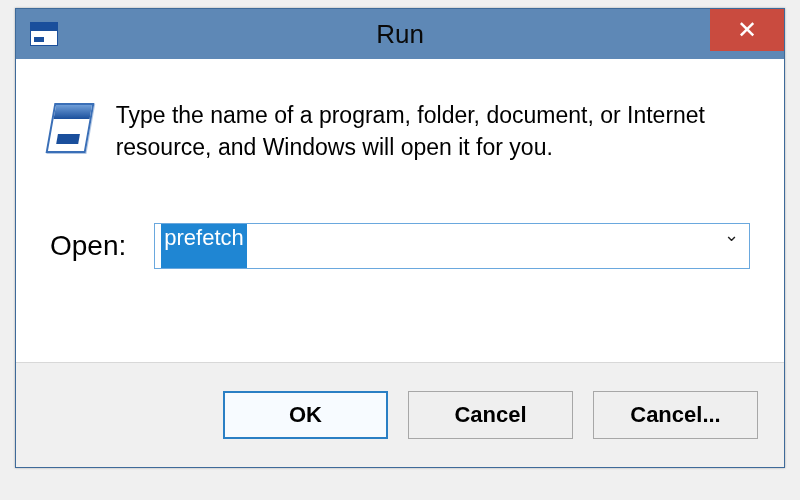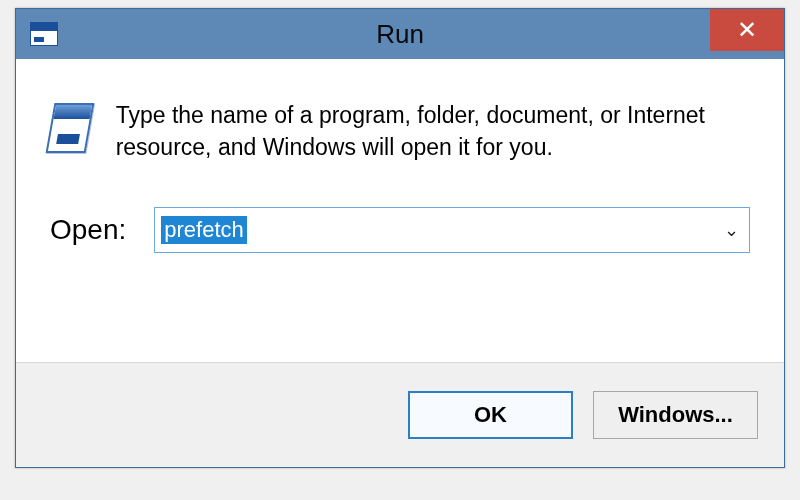--- a/index.html
+++ b/index.html
@@ -43,21 +43,21 @@
     font-size: 26px; color: #0a0a0a;
   }
   .close-btn {
     position: absolute; right: 0; top: 0; width: 74px; height: 42px;
     background: #c94b3f; color: #fff; font-size: 24px;
     display: flex; align-items: center; justify-content: center;
     cursor: pointer;
   }
   .content {
     flex: 1; padding: 40px 34px 20px 34px; background: #fff;
-    display: flex; flex-direction: column; gap: 44px;
+    display: flex; flex-direction: column; gap: 60px;
     border-bottom: 1px solid #d8d8d8;
   }
   .desc-row { display: flex; align-items: flex-start; gap: 26px; }
   .run-icon {
     width: 62px; height: 50px; margin-top: 4px; position: relative;
     background: #fff; border: 2px solid #3a6fb7;
     transform: skewX(-10deg);
     box-shadow: 1px 1px 0 #b4c8e4;
   }
   .run-icon::before {
@@ -66,21 +66,21 @@
   }
   .run-icon::after {
     content: ""; position: absolute; bottom: 7px; left: 7px; width: 22px; height: 10px;
     background: #1a4f9c;
   }
   .desc-text { font-size: 23px; color: #000; line-height: 1.4; }
   .open-row { display: flex; align-items: center; gap: 28px; }
   .open-label { font-size: 28px; color: #000; }
   .combo {
     flex: 1; height: 46px; border: 1px solid #6aa8de;
-    display: flex; align-items: center; padding: 0 10px 0 6px;
+    display: flex; padding: 0 10px 0 6px;
     justify-content: space-between; background: #fff;
   }
   .combo .text {
     background: #1f86d3; color: #fff; font-size: 22px;
     padding: 0 3px; line-height: 28px;
   }
   .combo .chev { color: #222; font-size: 18px; }
   .button-row {
     background: #f0f0f0; padding: 28px 26px;
     display: flex; justify-content: flex-end; gap: 20px;
@@ -113,15 +113,16 @@
       <div class="open-label">Open:</div>
       <div class="combo">
         <span class="text">prefetch</span>
         <span class="chev">⌄</span>
       </div>
     </div>
   </div>
 
   <div class="button-row">
     <div class="btn focus">OK</div>
-    <div class="btn">Windows...</div>
+    <div class="btn">Cancel</div>
+    <div class="btn">Cancel...</div>
   </div>
 </div>
 
 </body></html>

